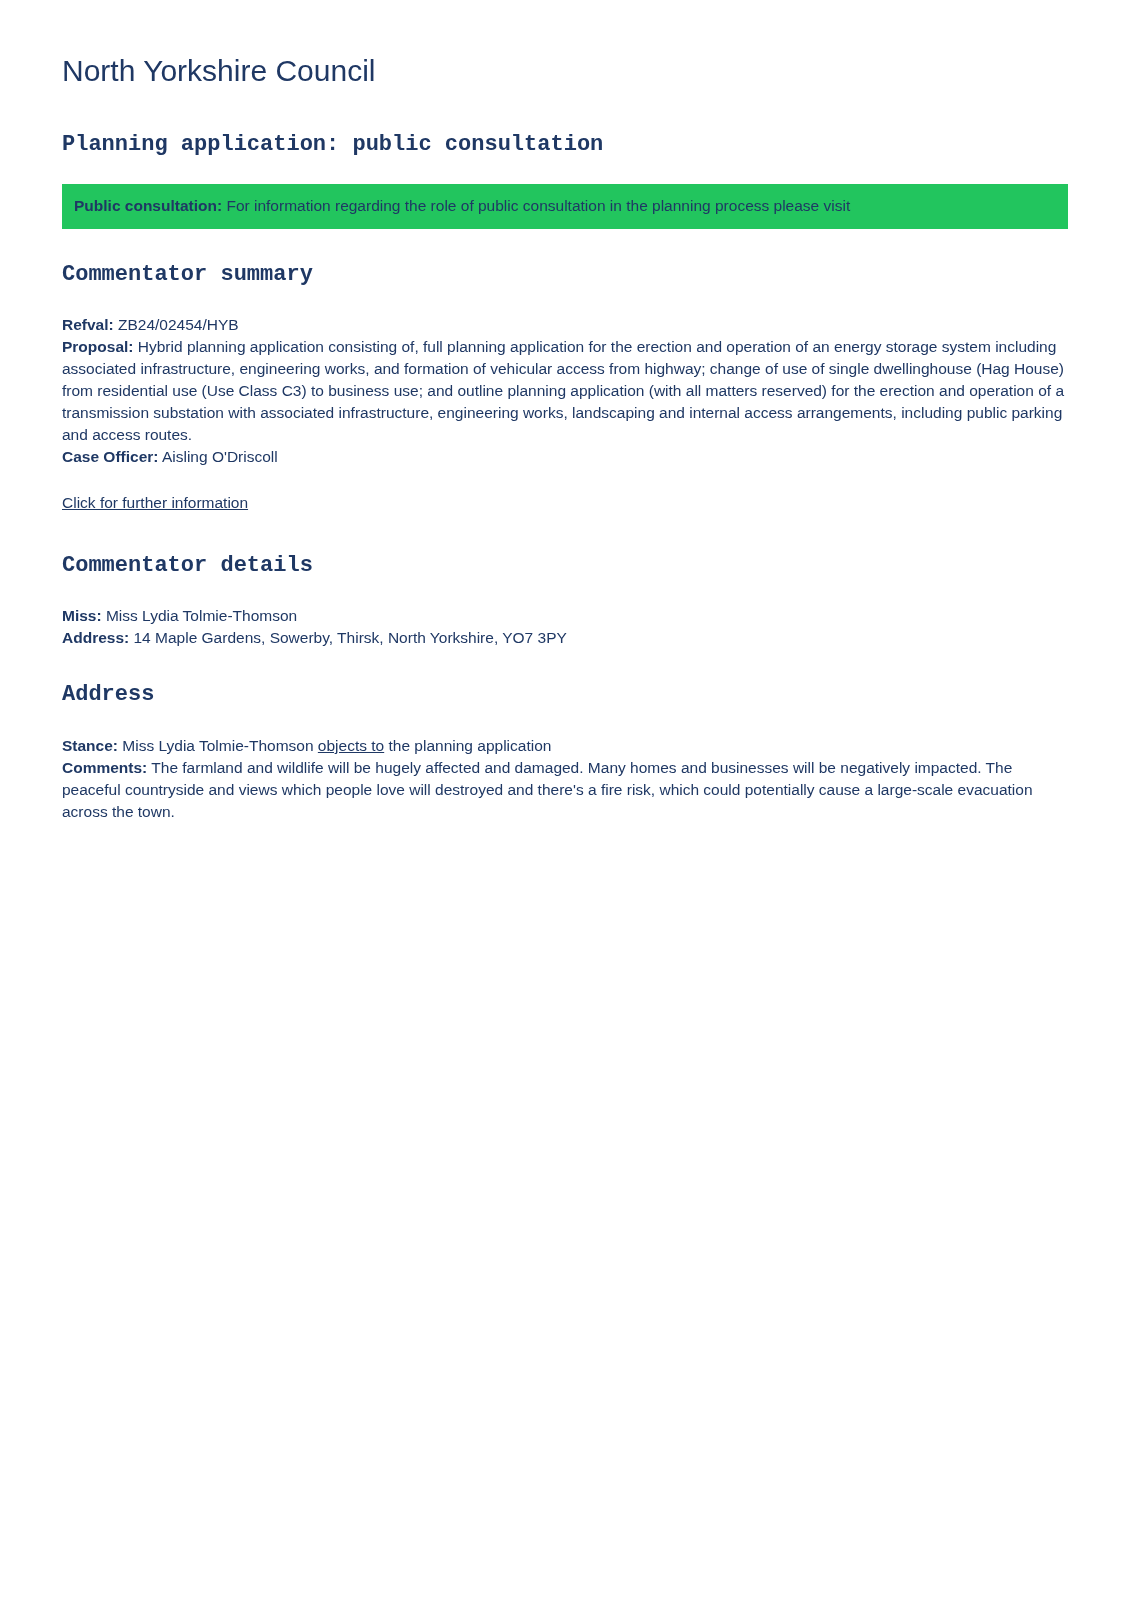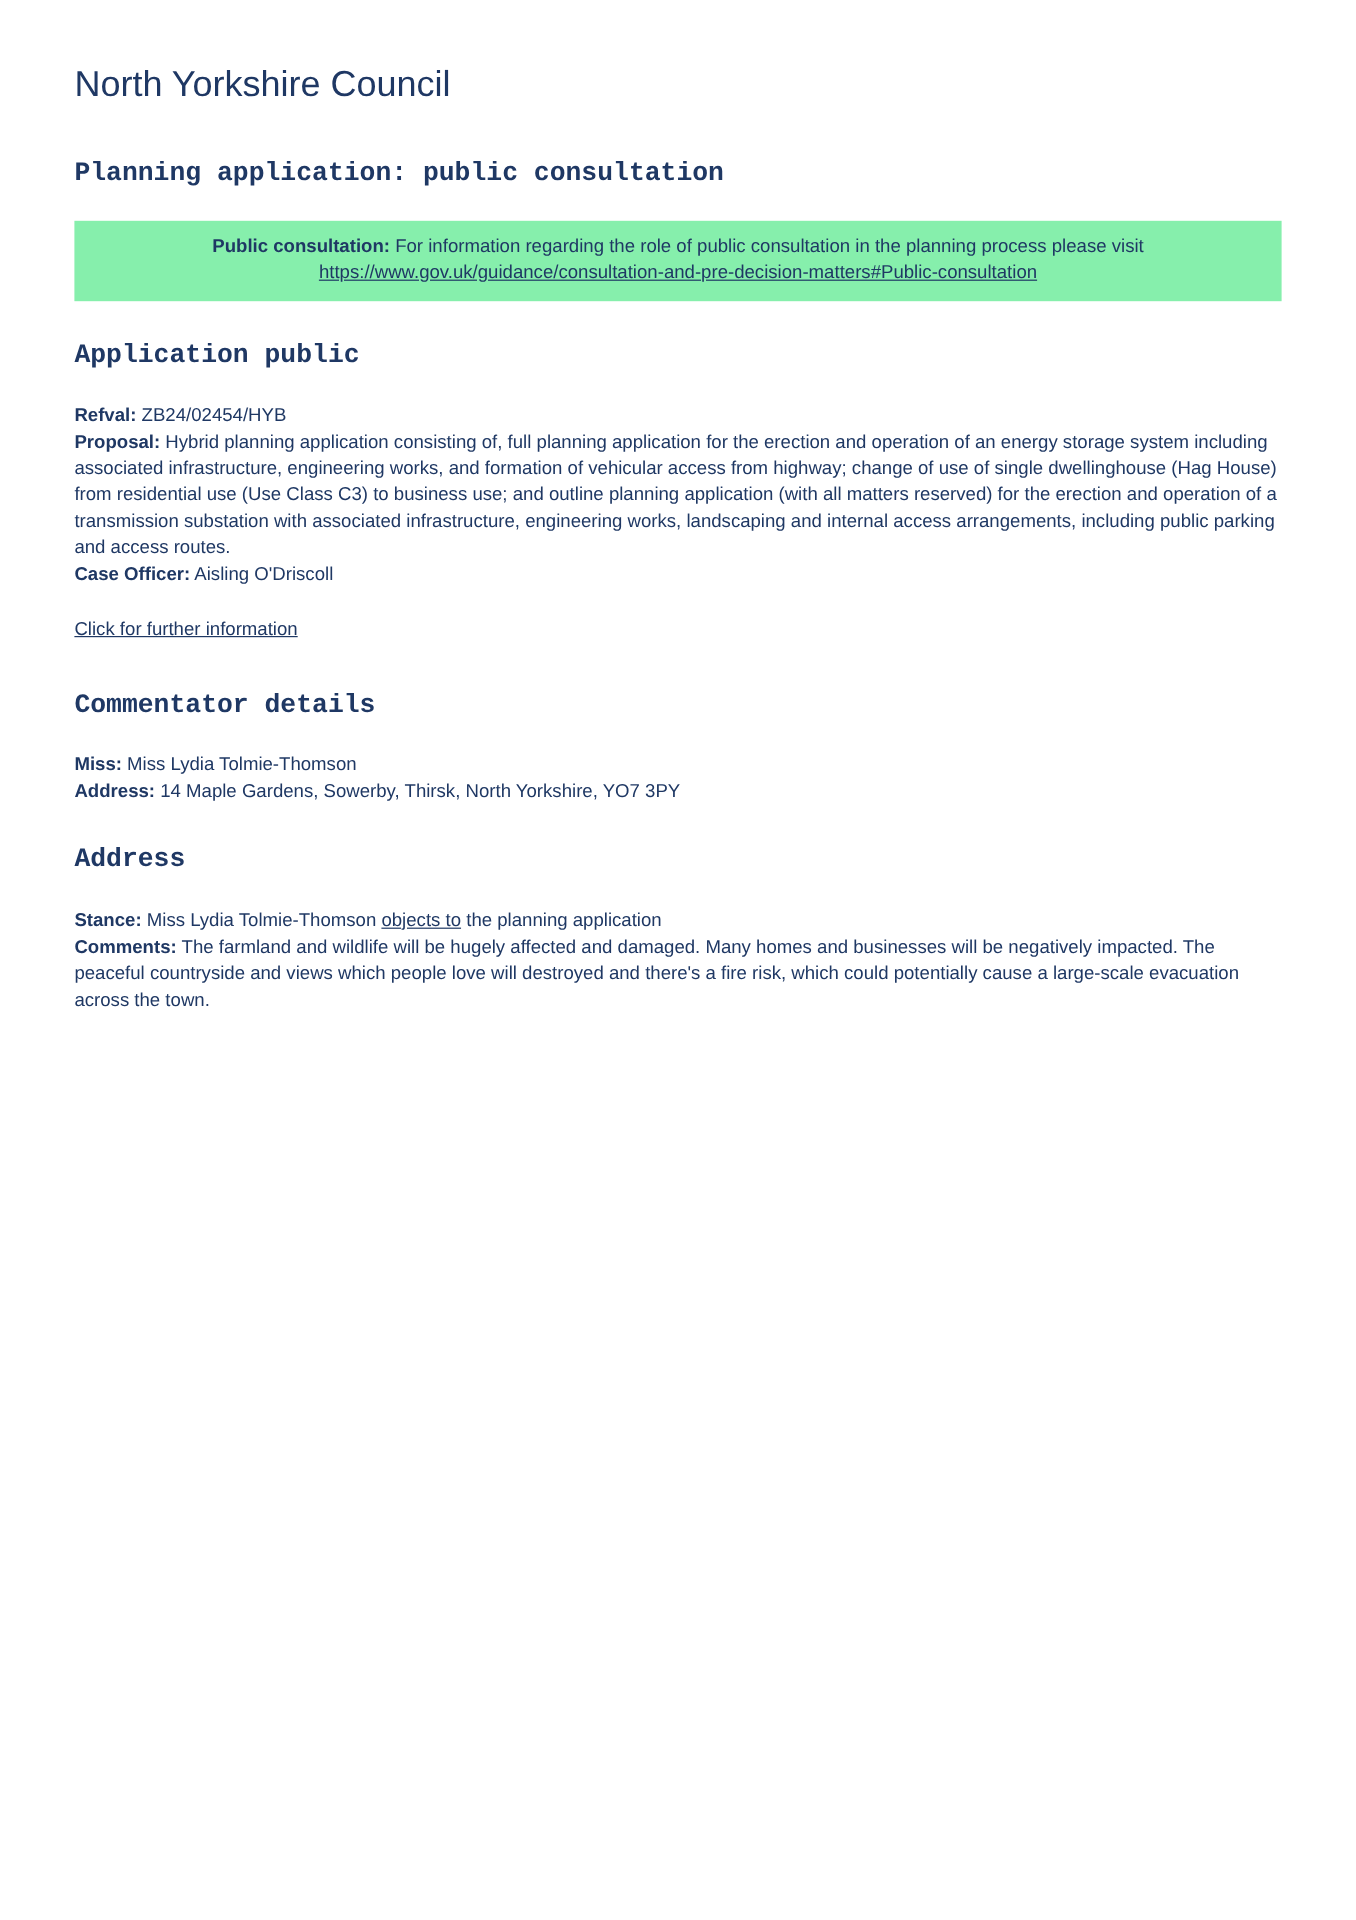--- a/index.html
+++ b/index.html
@@ -26,24 +26,23 @@
     font-weight: 700;
     color: #1f3864;
     margin: 30px 0 24px 0;
     font-family: Liberation Mono, monospace;
   }
   .intro {
     font-weight: 700;
     margin-bottom: 26px;
   }
   .notice {
-    background: #86efac;
+    background: #22c55e;
     padding: 11px 12px 12px 12px;
     margin-bottom: 14px;
-    text-align: center;
   }
   .notice .label { font-weight: 700; }
   a.link, .underline {
     color: #1f3864;
     text-decoration: underline;
     cursor: pointer;
   }
   a.link { font-weight: inherit; }
   .field-block p { margin: 0; }
   .label { font-weight: 700; }
@@ -59,24 +58,23 @@
 
 <div class="page">
 
   <h1 class="doc-title">North Yorkshire Council</h1>
 
   <h2 class="section-heading">Planning application: public consultation</h2>
 
 
   <div class="notice">
     <span class="label">Public consultation:</span><span> For information regarding the role of public consultation in the planning process please visit </span><br>
-    <a class="link">https://www.gov.uk/guidance/consultation-and-pre-decision-matters#Public-consultation</a>
   </div>
 
-  <h2 class="section-heading">Application public</h2>
+  <h2 class="section-heading">Commentator summary</h2>
 
   <div class="field-block">
     <p class="para"><span class="label">Refval:</span><span> ZB24/02454/HYB</span></p>
     <p class="para"><span class="label">Proposal:</span><span> Hybrid planning application consisting of, full planning application for the erection and operation of an energy storage system including associated infrastructure, engineering works, and formation of vehicular access from highway; change of use of single dwellinghouse (Hag House) from residential use (Use Class C3) to business use; and outline planning application (with all matters reserved) for the erection and operation of a transmission substation with associated infrastructure, engineering works, landscaping and internal access arrangements, including public parking and access routes.</span></p>
     <p class="para"><span class="label">Case Officer:</span><span> Aisling O'Driscoll</span></p>
   </div>
 
   <a class="link standalone-link">Click for further information</a>
 
   <h2 class="section-heading">Commentator details</h2>

